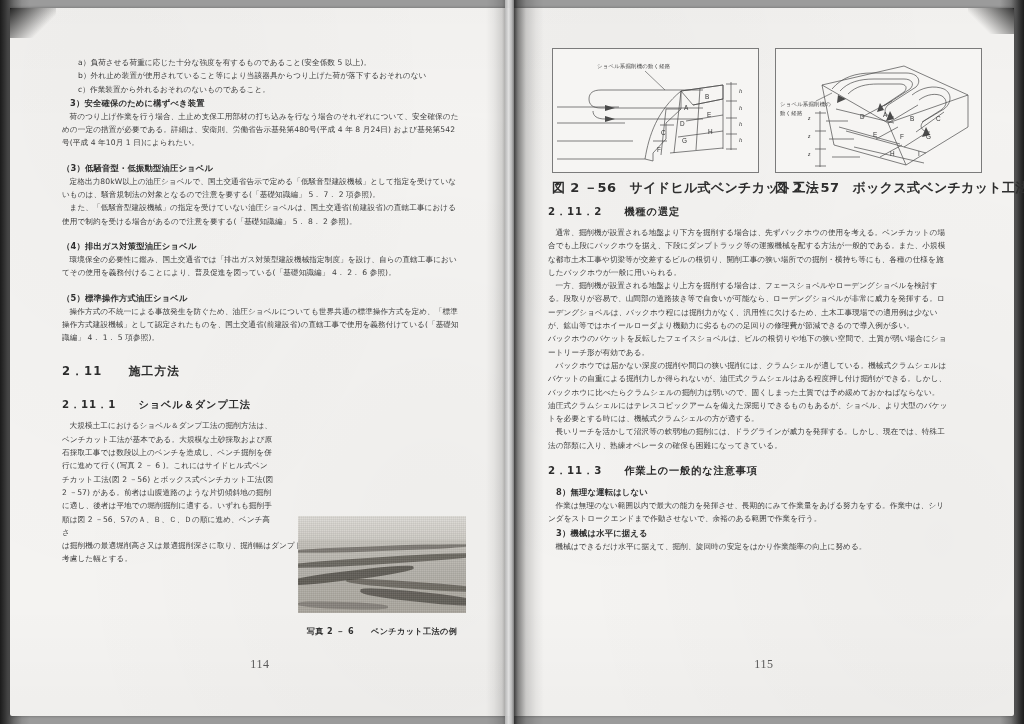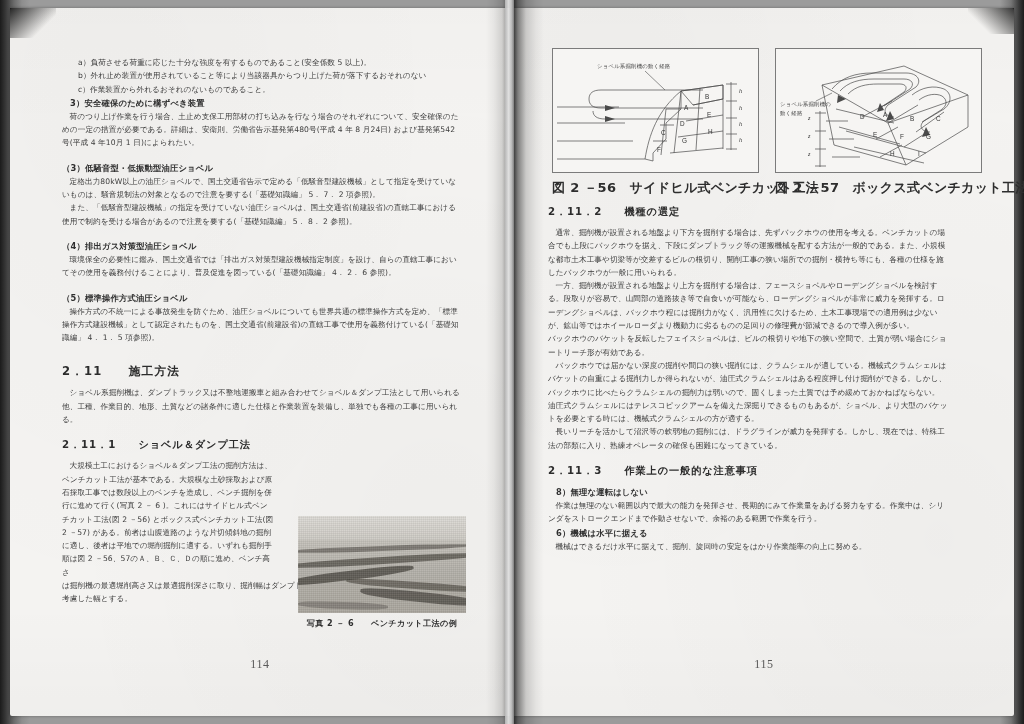--- a/index.html
+++ b/index.html
@@ -179,21 +179,21 @@
   .photo .bench.b5 { left:62px;  top:76px; width:120px; height:10px; transform: rotate(6deg);   background: rgba(50,46,41,0.60); }
   .photo .bench.b6 { left:0px;   top:86px; width:90px;  height:7px;  transform: rotate(2deg);   background: rgba(80,76,70,0.40); }
   .photo .grain {
     position:absolute; inset:0;
     background-image:
       repeating-linear-gradient(0deg, rgba(255,255,255,0.06) 0 1px, rgba(0,0,0,0.05) 1px 2px),
       repeating-linear-gradient(90deg, rgba(255,255,255,0.05) 0 1px, rgba(0,0,0,0.04) 1px 2px);
     opacity:.75;
   }
   .photo-cap {
-    margin-top: 5px;
+    margin-top: 13px;
     text-align: center;
     font-size: 8.1px;
     font-weight: bold;
     color: #2f2f2f;
     letter-spacing: .4px;
   }
 
   
   .figs {
     position: absolute;
@@ -285,21 +285,20 @@
       <h4 class="para">（5）標準操作方式油圧ショベル</h4>
       <p class="p-ind">操作方式の不統一による事故発生を防ぐため、油圧ショベルについても世界共通の標準操作方式を定め、「標準操作方式建設機械」として認定されたものを、国土交通省(前建設省)の直轄工事で使用を義務付けている(「基礎知識編」 4． 1． 5 項参照)。</p>
 
       <div class="gap-lg"></div>
       <h2 class="sec">
         <span>2．11</span>
         &nbsp;&nbsp;&nbsp;
         <span>施工方法</span>
       </h2>
       <div class="gap-sm"></div>
-      <p class="p-ind">ショベル系掘削機は、ダンプトラック又は不整地運搬車と組み合わせてショベル＆ダンプ工法として用いられる他、工種、作業目的、地形、土質などの諸条件に適した仕様と作業装置を装備し、単独でも各種の工事に用いられる。</p>
 
       <div class="gap"></div>
       <h3 class="sub">
         <span>2．11．1</span>
         &nbsp;&nbsp;&nbsp;
         <span>ショベル＆ダンプ工法</span>
       </h3>
       <div class="gap-sm"></div>
 
       <p class="p-ind" style="width:212px;">大規模土工におけるショベル＆ダンプ工法の掘削方法は、ベンチカット工法が基本である。大規模な土砂採取および原石採取工事では数段以上のベンチを造成し、ベンチ掘削を併行に進めて行く(写真 2 － 6 )。これにはサイドヒル式ベンチカット工法(図 2 －56) とボックス式ベンチカット工法(図 2 －57) がある。前者は山腹道路のような片切傾斜地の掘削に適し、後者は平地での堀削掘削に適する。いずれも掘削手順は図 2 －56、57のＡ、Ｂ、Ｃ、Ｄの順に進め、ベンチ高さ</p>
@@ -485,21 +484,21 @@
       <h3 class="sub">
         <span>2．11．3</span>
         &nbsp;&nbsp;&nbsp;
         <span>作業上の一般的な注意事項</span>
       </h3>
       <div class="gap-sm"></div>
 
       <h4 class="para ind">8）無理な運転はしない</h4>
       <p class="p-ind">作業は無理のない範囲以内で最大の能力を発揮させ、長期的にみて作業量をあげる努力をする。作業中は、シリンダをストロークエンドまで作動させないで、余裕のある範囲で作業を行う。</p>
 
-      <h4 class="para ind">6）機械は水平に据える</h4>
+      <h4 class="para ind">3）機械は水平に据える</h4>
       <p class="p-ind">機械はできるだけ水平に据えて、掘削、旋回時の安定をはかり作業能率の向上に努める。</p>
     </div>
 
     <div class="folio">115</div>
   </div>
 
   <div class="gutter"></div>
   <div class="gutter-core"></div>
 
 </div>

